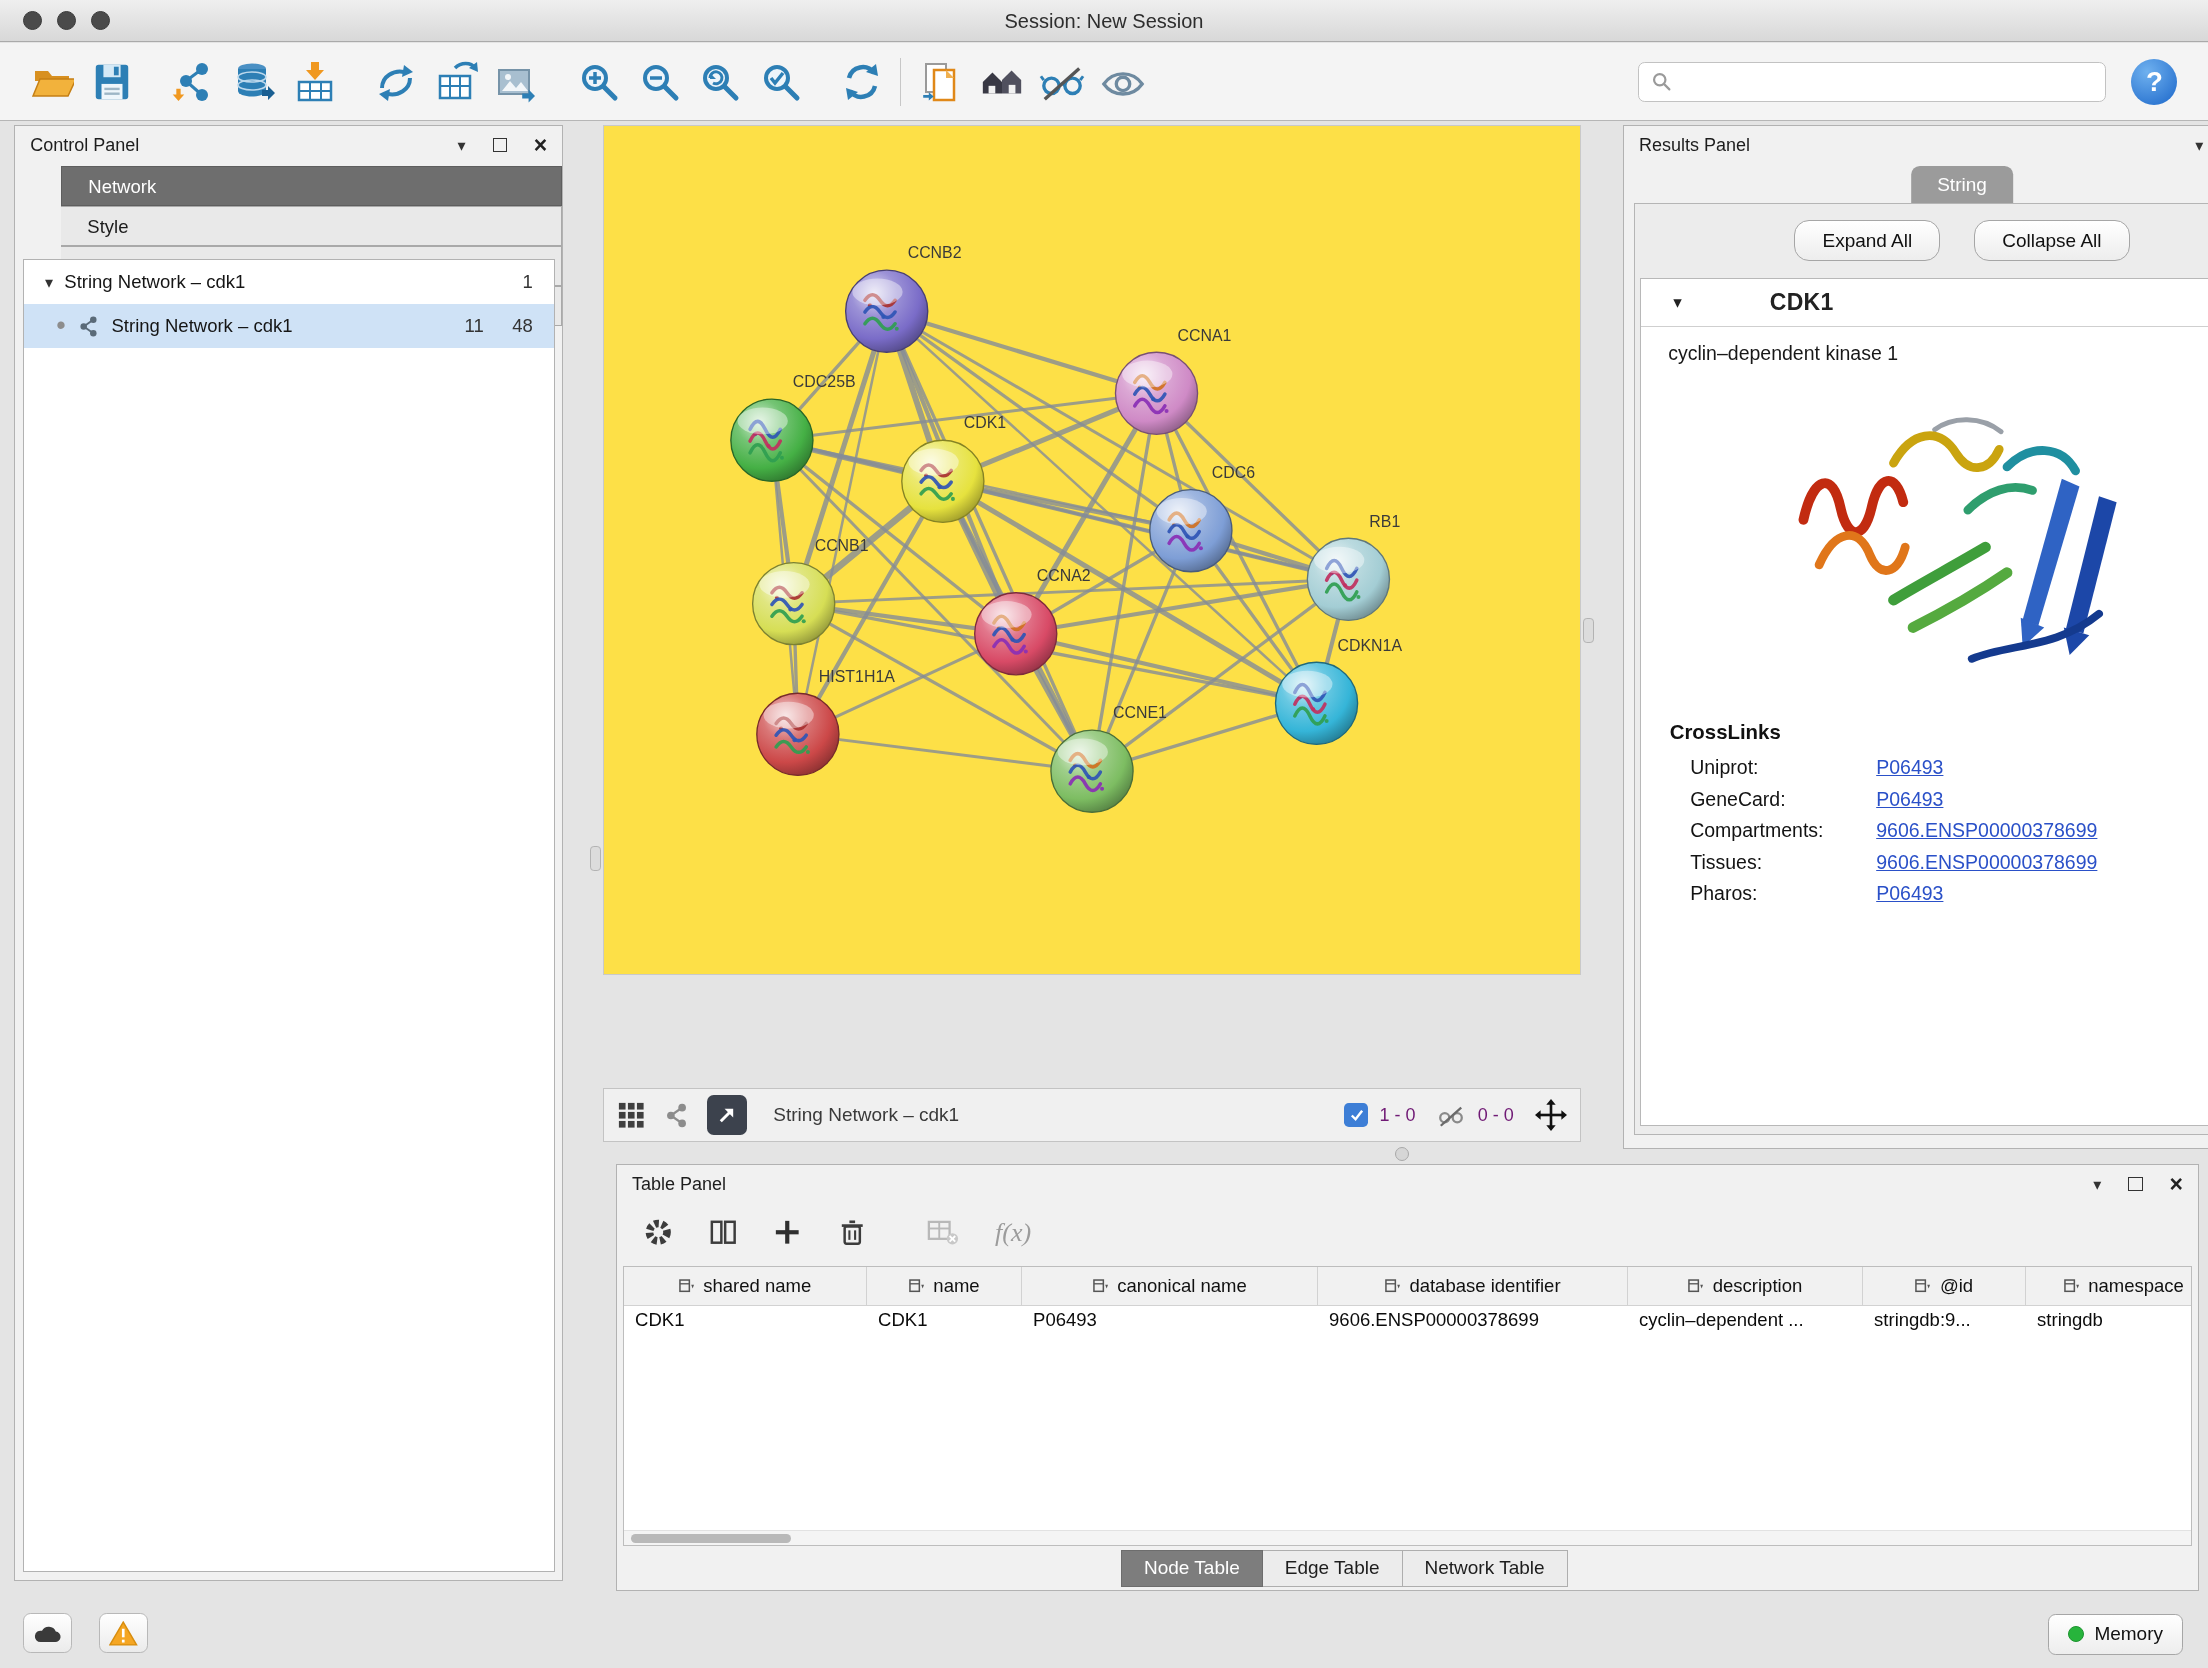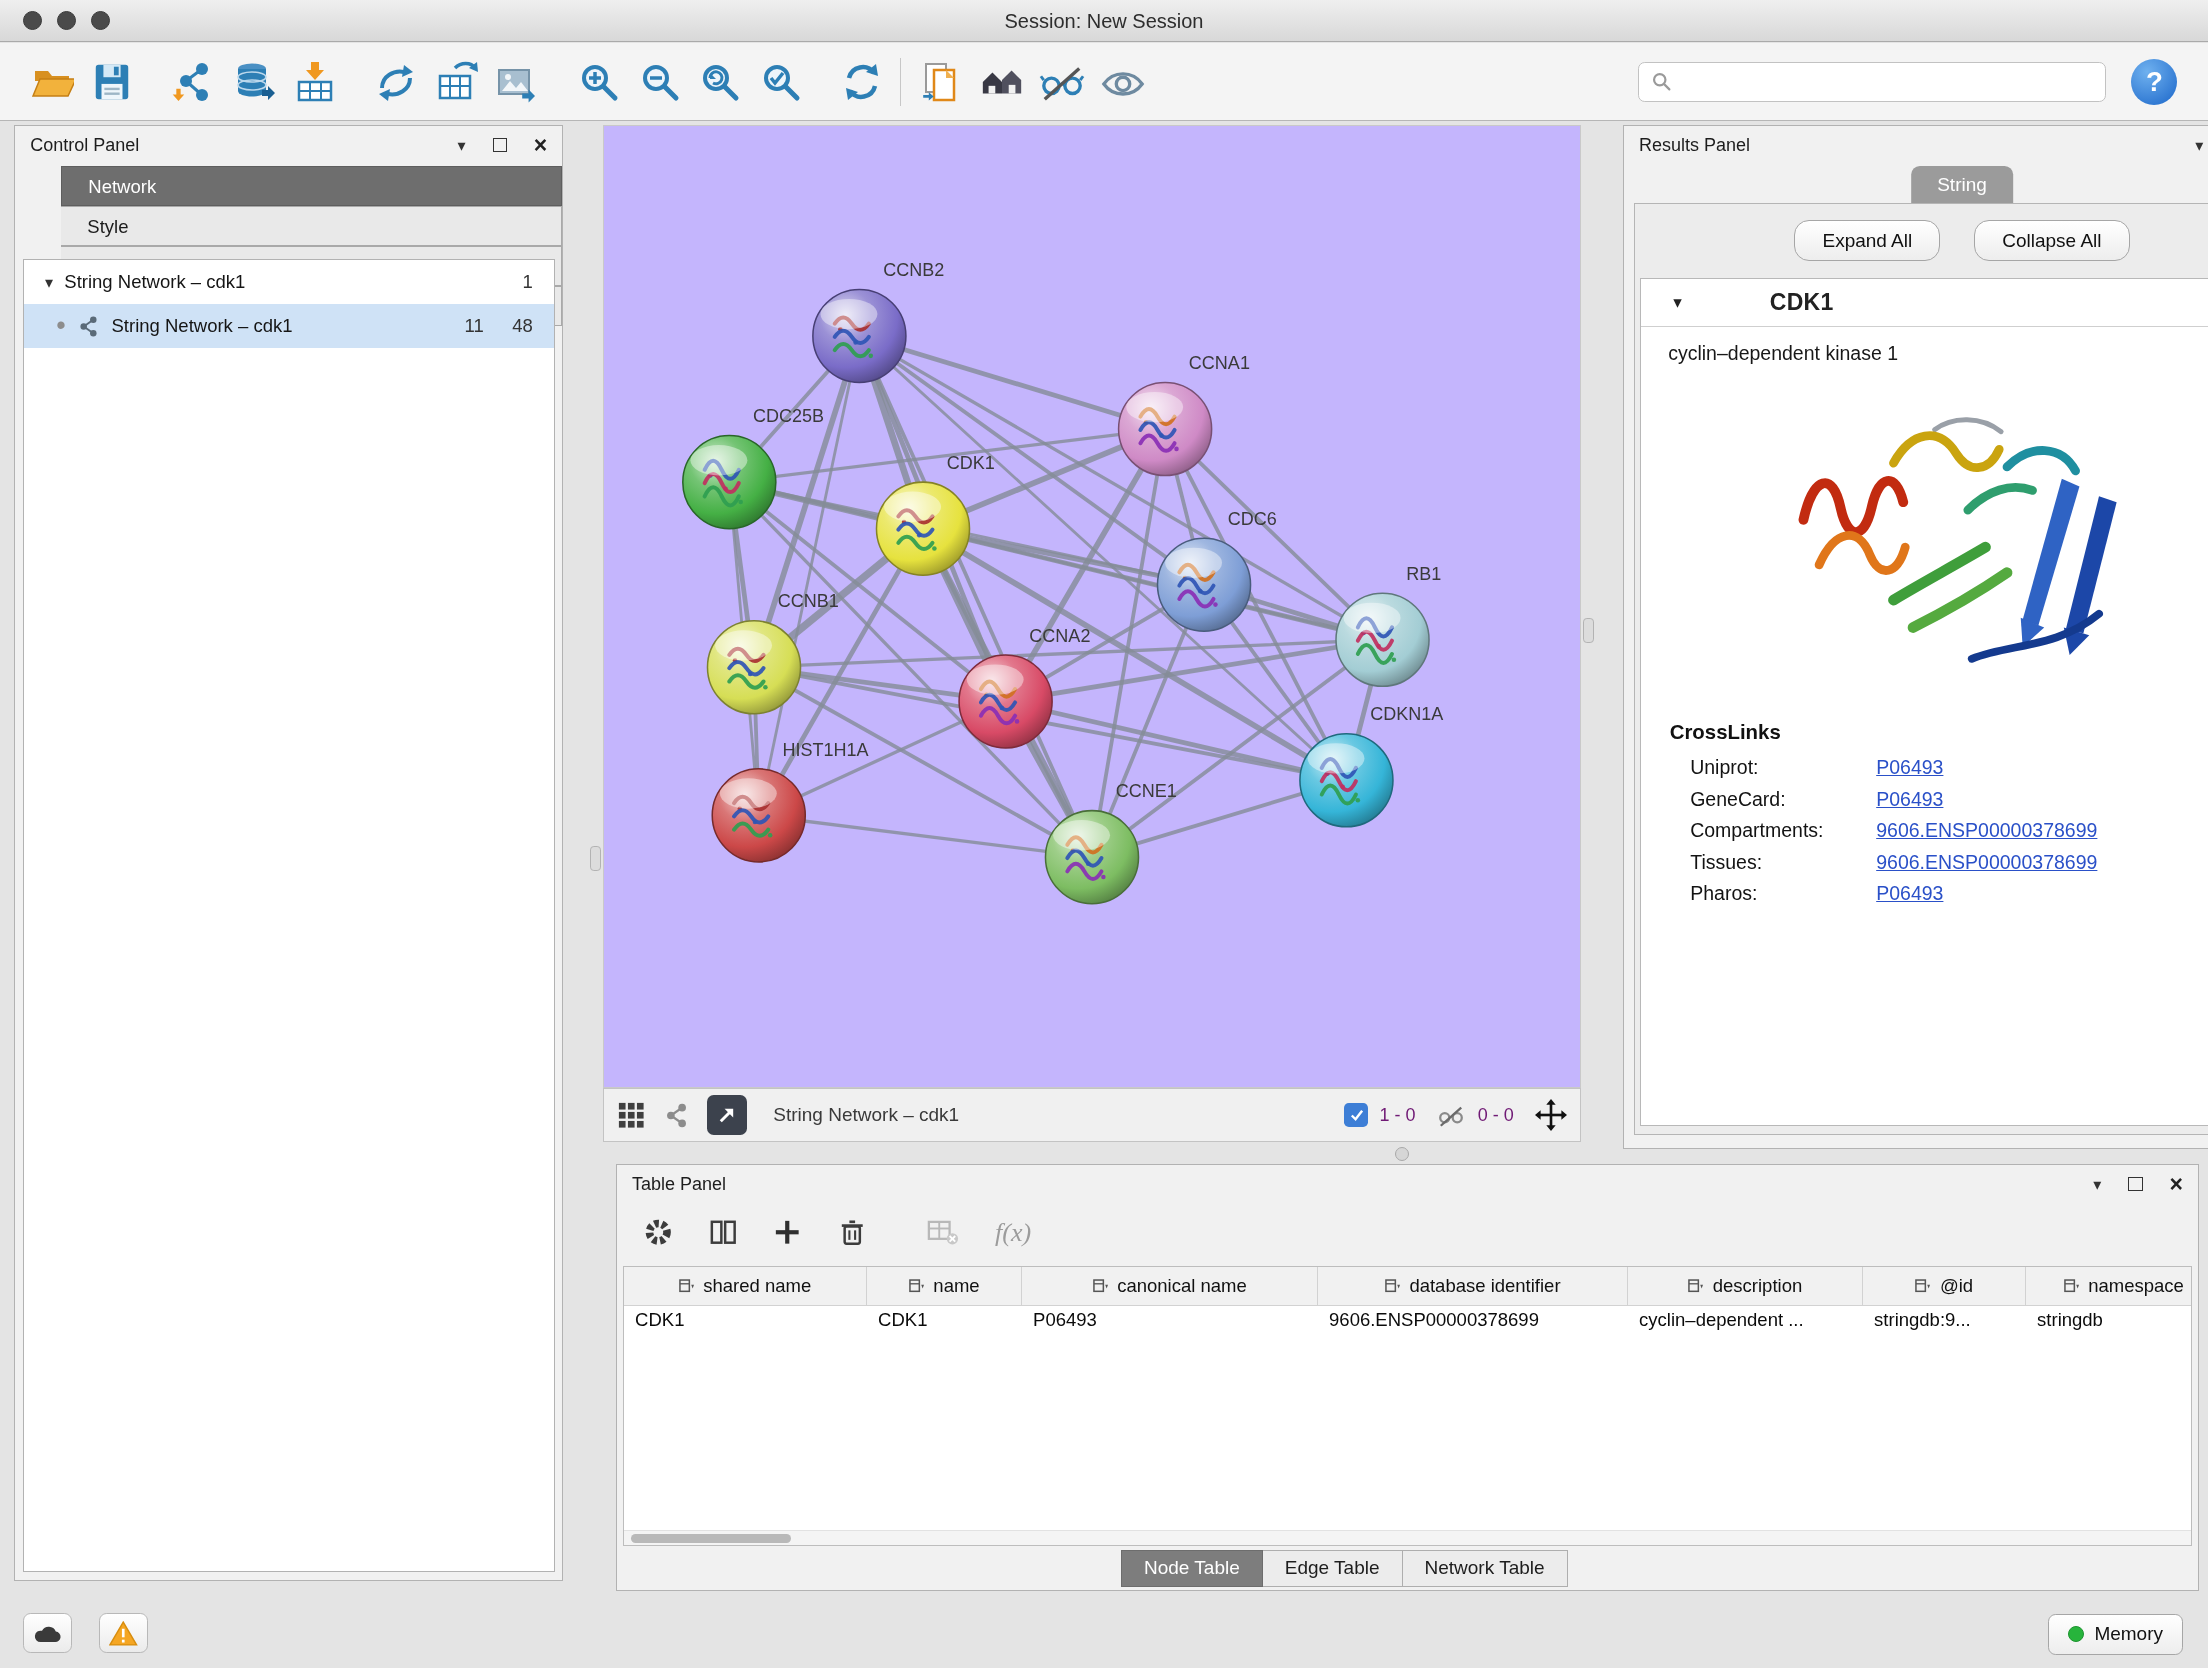--- a/index.html
+++ b/index.html
@@ -47,21 +47,21 @@
   .cp-tree { position:absolute; left:7.6px; right:7.6px; top:133px; bottom:7.6px; background:#fff;
     border:1px solid #b2b2b2; }
   .tree-row { height:44px; display:flex; align-items:center; font-size:18.5px; color:#151515; padding:0 21px; gap:11.4px; }
   .tree-row.sel { background:#cfe2f6; }
   .tree-row .caret { font-size:16px; color:#333; }
   .tr-label { flex:1; white-space:nowrap; overflow:hidden; }
   .tr-count { color:#333; }
   .bullet { color:#8d8d8d; font-size:27px; line-height:9.5px; padding-left:11.4px; }
 
   
-  #canvas { position:absolute; left:603px; top:125px; width:978px; height:963px; background:#c4b5fd;
+  #canvas { position:absolute; left:603px; top:125px; width:978px; height:850px; background:#fde047;
     border:1px solid #c9c9c9; }
   #canvas svg { width:100%; height:100%; display:block; }
 
   .side-handle { position:absolute; width:11.4px; height:25px; background:#dcdcdc; border:1px solid #b3b3b3; border-radius:3.8px; }
 
   
   #canvas-bar { position:absolute; left:603px; top:1088px; width:978px; height:54px; background:#f0f0f0;
     border:1px solid #c3c3c3; display:flex; align-items:center; padding:0 13.3px; gap:17px; }
   .cb-title { font-size:19px; color:#3a3a3a; margin-left:9.5px; }
   .cb-right { margin-left:auto; display:flex; align-items:center; gap:11.4px; }

